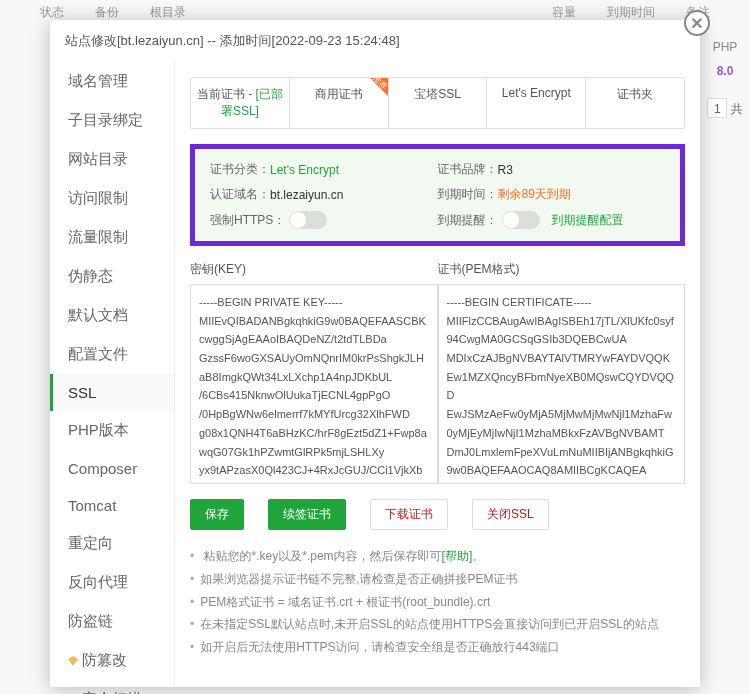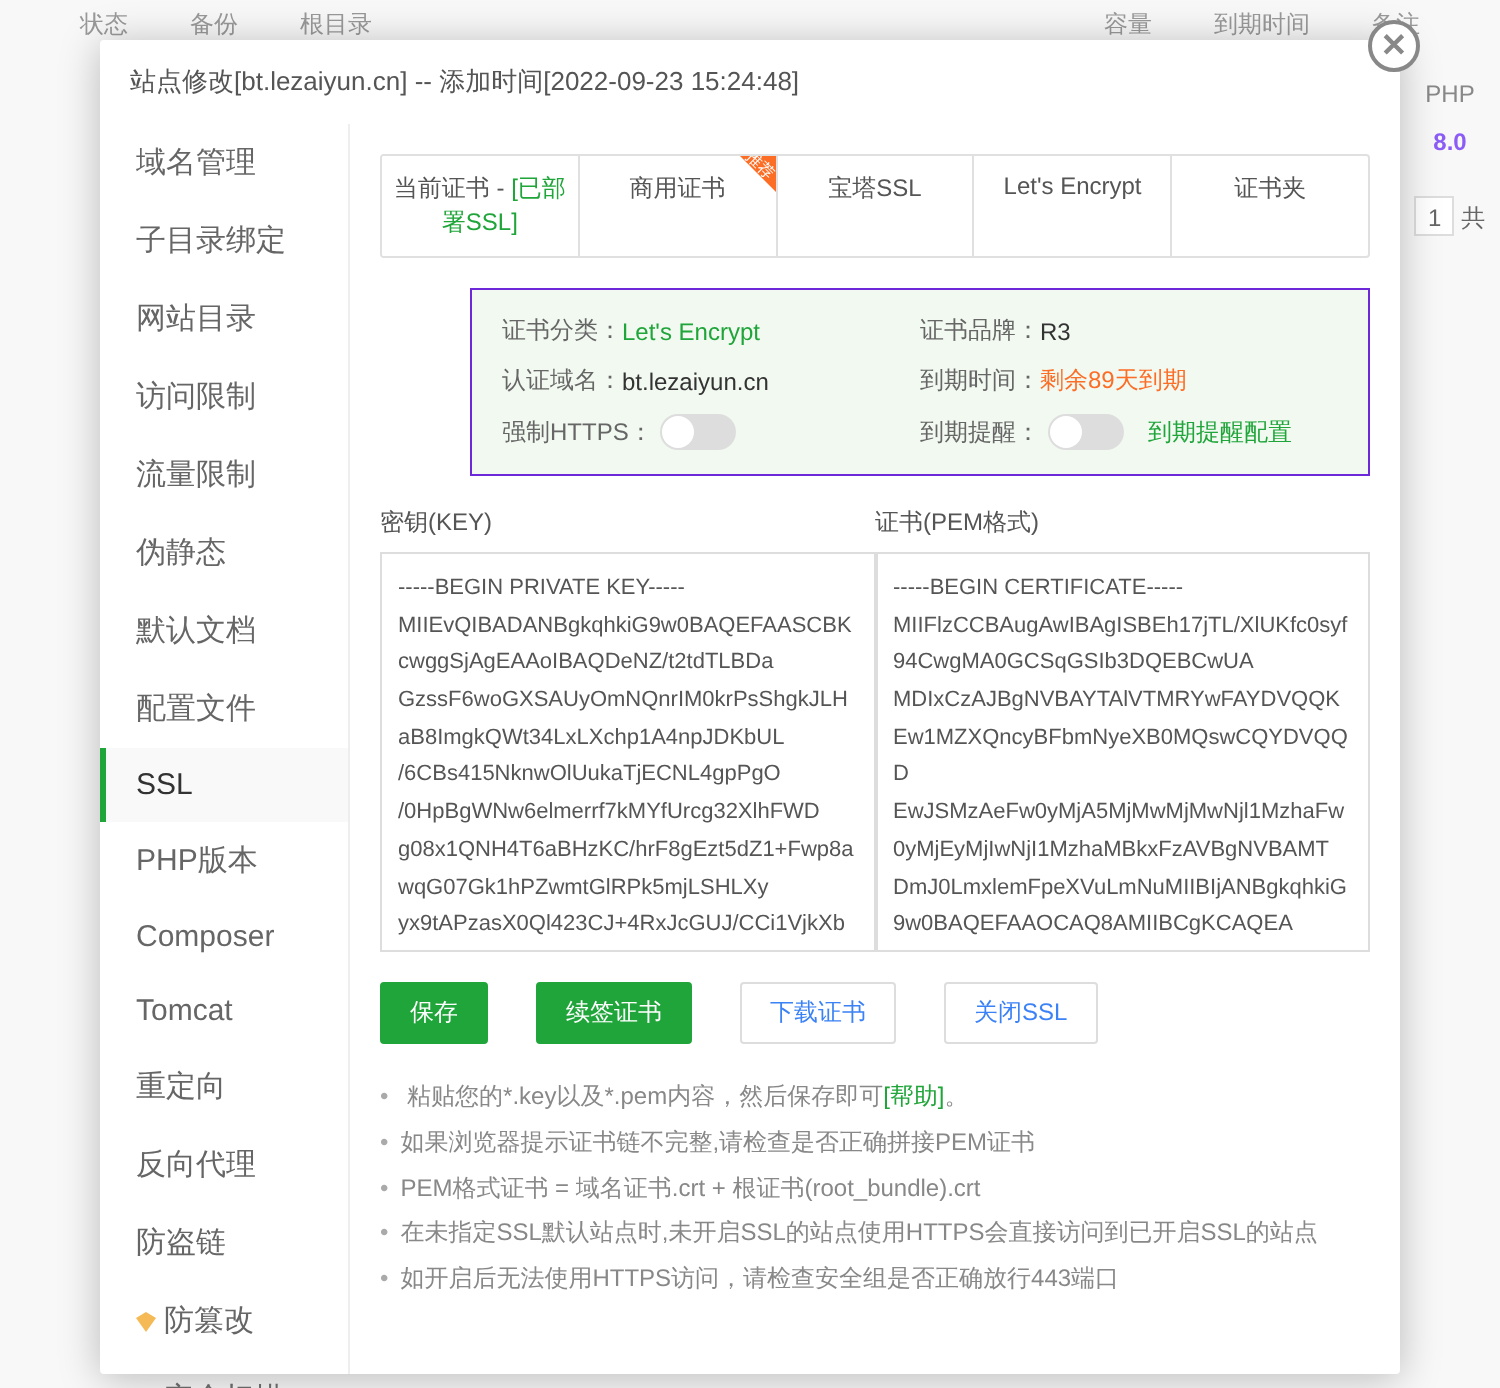--- a/index.html
+++ b/index.html
@@ -134,25 +134,24 @@
       border-color: transparent #fc6d26 transparent transparent;
     }
     .tab .corner-text {
       position: absolute;
       top: -1px; right: 0;
       color: #fff;
       font-size: 8px;
       transform: rotate(45deg);
     }
     .info-box {
-      border: 1px solid #6d28d9;
+      border: 5px solid #6d28d9;
       background: #f2f9f1;
       padding: 12px 15px;
       margin-bottom: 15px;
-      margin-left: 45px;
     }
     .info-row {
       display: flex;
       margin-bottom: 8px;
     }
     .info-row:last-child { margin-bottom: 0; }
     .info-col { flex: 1; display: flex; align-items: center; }
     .info-label { color: #666; min-width: 60px; }
     .info-val { color: #333; }
     .info-val.green { color: #20a53a; }
@@ -196,21 +195,21 @@
     .btn-row {
       display: flex;
       gap: 24px;
       margin-bottom: 15px;
     }
     .btn {
       padding: 6px 14px;
       font-size: 12px;
       border: 1px solid #ddd;
       background: #fff;
-      color: #3b82f6;
+      color: #b91c1c;
       cursor: pointer;
       border-radius: 2px;
     }
     .btn.primary {
       background: #20a53a;
       border-color: #20a53a;
       color: #fff;
     }
     .tips {
       list-style: none;

